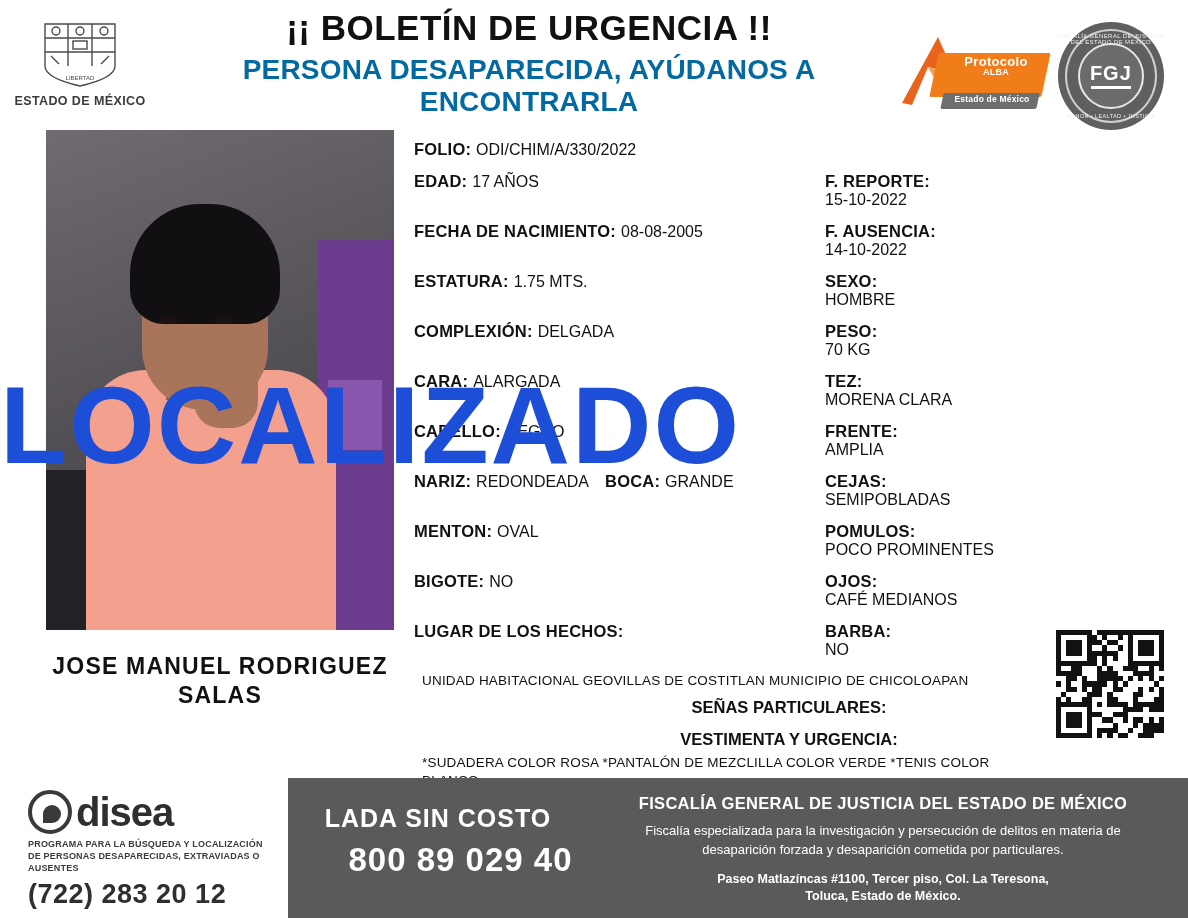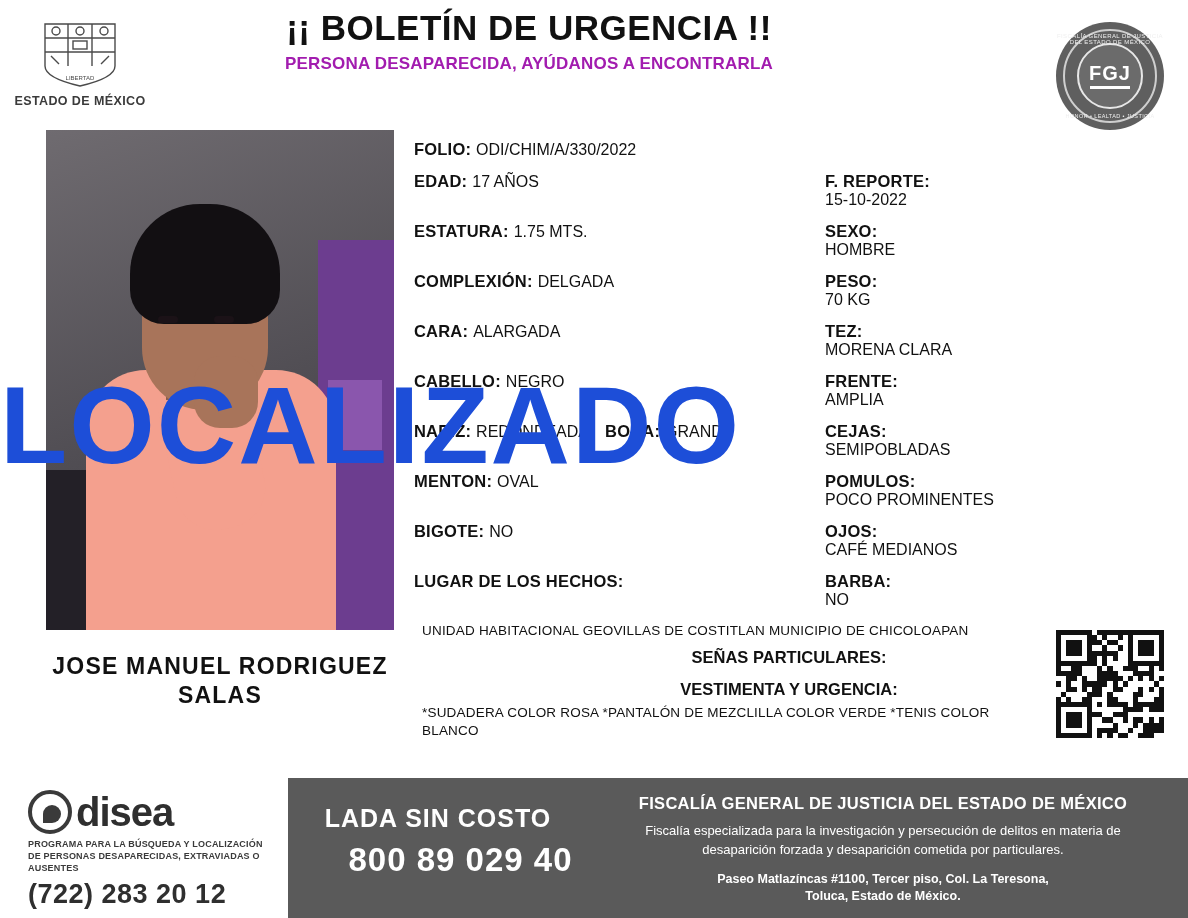--- a/index.html
+++ b/index.html
@@ -43,23 +43,23 @@
     padding-top:8px;
   }
   .title-main {
     font-size:35px;
     font-weight:bold;
     letter-spacing:.5px;
     color:#111;
     margin:0;
   }
   .title-sub {
-    font-size:17px;
-    font-weight:bold;
-    color:#a21caf;
+    font-size:28px;
+    font-weight:bold;
+    color:#0369a1;
     margin:6px 0 0 0;
     letter-spacing:.2px;
   }
   .header-badges {
     width:290px;
     display:flex;
     align-items:center;
     justify-content:flex-end;
     gap:14px;
     padding-top:22px;
@@ -454,20 +454,33 @@
     <div class="edomex-caption">ESTADO DE MÉXICO</div>
   </div>
 
   <div class="header-titles">
     <h1 class="title-main">¡¡ BOLETÍN DE URGENCIA !!</h1>
     <h2 class="title-sub">PERSONA DESAPARECIDA, AYÚDANOS A ENCONTRARLA</h2>
   </div>
 
   <div class="header-badges">
 
+    <div class="alba">
+      <svg class="alba-arrow" viewBox="0 0 74 74" aria-hidden="true">
+        <polygon points="4,70 40,4 56,40 30,34 14,72" fill="#e8641c"></polygon>
+        <polygon points="30,34 56,40 46,62" fill="#f5a04a"></polygon>
+      </svg>
+      <div class="alba-band"></div>
+      <div class="alba-band2"></div>
+      <div class="alba-text">
+        <span>Protocolo</span>
+        <small>ALBA</small>
+      </div>
+      <div class="alba-sub">Estado de México</div>
+    </div>
 
     <div class="fgj">
       <div class="fgj-ring-top">FISCALÍA GENERAL DE JUSTICIA DEL ESTADO DE MÉXICO</div>
       <div class="fgj-inner">
         <div class="fgj-letters">FGJ</div>
         <div class="fgj-bar"></div>
       </div>
       <div class="fgj-ring-bottom">HONOR • LEALTAD • JUSTICIA</div>
     </div>
 
@@ -508,20 +521,30 @@
       <div class="col-left inline-pair">
         <span class="lbl">EDAD:</span>
         <span class="val">17 AÑOS</span>
       </div>
       <div class="col-right right-line">
         <span class="lbl">F. REPORTE:</span>
         <span class="val">15-10-2022</span>
       </div>
     </div>
 
+    <div class="row">
+      <div class="col-left inline-pair">
+        <span class="lbl">FECHA DE NACIMIENTO:</span>
+        <span class="val">08-08-2005</span>
+      </div>
+      <div class="col-right right-line">
+        <span class="lbl">F. AUSENCIA:</span>
+        <span class="val">14-10-2022</span>
+      </div>
+    </div>
 
     <div class="row">
       <div class="col-left inline-pair">
         <span class="lbl">ESTATURA:</span>
         <span class="val">1.75 MTS.</span>
       </div>
       <div class="col-right right-line">
         <span class="lbl">SEXO:</span>
         <span class="val">HOMBRE</span>
       </div>

